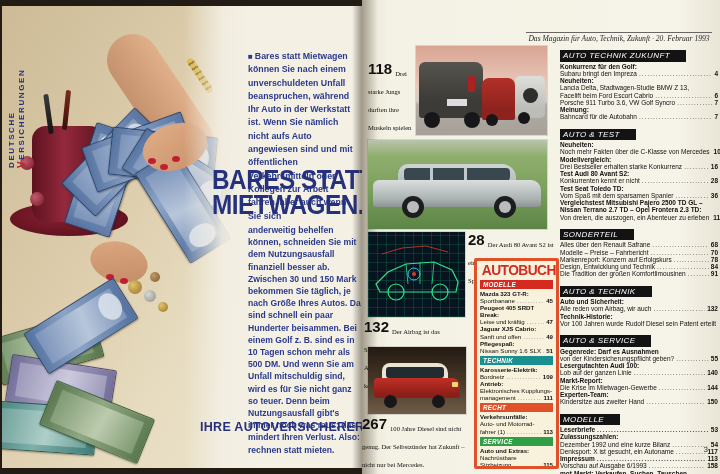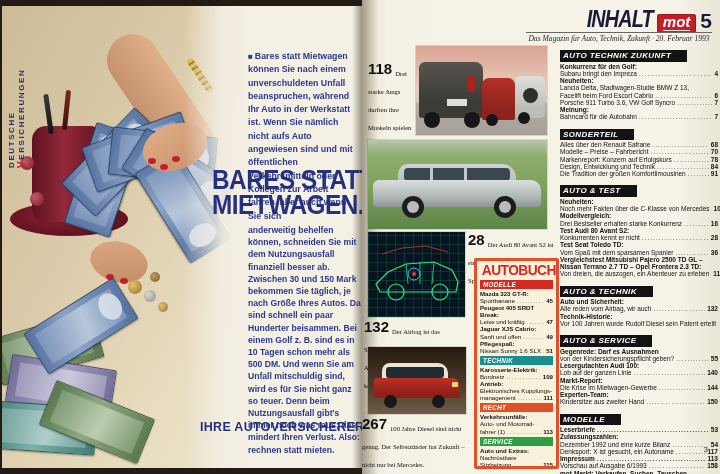--- a/index.html
+++ b/index.html
@@ -145,21 +145,21 @@
     text-align:center;transform:scaleX(.95);line-height:16px;}
   .ab-band{color:#fff;font-size:6.3px;font-weight:800;font-style:italic;
     padding:1px 0 1px 3px;margin:2px 0 1px 0;letter-spacing:.3px;}
   .a-row{font-size:6.1px;line-height:7.1px;color:#111;}
   .a-row.bold{font-weight:700;}
 
   
   #toc-column{left:198px;top:44px;width:158px;}
   .t-section{margin-bottom:2px;}
   .t-band{display:inline-block;background:#131313;color:#fff;font-size:8px;
-    font-weight:700;font-style:italic;letter-spacing:.4px;padding:1px 16px 1.5px 3px;
+    font-weight:400;font-style:italic;letter-spacing:.4px;padding:1px 16px 1.5px 3px;
     margin-bottom:1px;}
   .t-row{font-size:6.5px;line-height:7.25px;color:#101010;}
   .t-row.bold{font-weight:700;}
   .with-page{display:flex;align-items:baseline;}
   .with-page .txt{white-space:nowrap;}
   .leader{flex:1;overflow:hidden;white-space:nowrap;color:#444;letter-spacing:1px;
     margin:0 2px;}
   .pg{font-weight:700;}
 </style>
 </head>
@@ -248,28 +248,20 @@
   </div>
   <div class="abs ad-body">anderweitig behelfen können, schneiden Sie mit dem Nutzungsausfall finanziell besser ab. Zwischen 30 und 150 Mark bekommen Sie täglich, je nach Größe Ihres Autos. Da sind schnell ein paar Hunderter beisammen. Bei einem Golf z. B. sind es in 10 Tagen schon mehr als 500 DM. Und wenn Sie am Unfall mitschuldig sind, wird es für Sie nicht ganz so teuer. Denn beim Nutzungsausfall gibt's immer noch was raus; das mindert Ihren Verlust. Also: rechnen statt mieten.</div>
   <div class="abs ad-footer">IHRE AUTOVERSICHERER</div>
 
   <div class="abs fold-left"></div>
 </div>
 
 <div id="page-right" class="abs">
   <div class="abs fold-right"></div>
 
-  <div class="abs masthead">
-    <span class="inhalt">INHALT</span>
-    <span class="mot-box">
-      <span class="mot">mot</span>
-      <span class="mot-rule" style="display:block;"></span>
-    </span>
-    <span class="issue-num">5</span>
-  </div>
   <div class="abs tagline">Das Magazin für Auto, Technik, Zukunft · 20. Februar 1993</div>
 
   <div id="suv-photo" class="abs photo">
     <div class="abs suv-dark">
         <div class="tail"></div>
         <div class="plate"></div>
       </div>
     <div class="wheel" style="left:8px;top:66px;width:16px;height:16px;"></div>
     <div class="wheel" style="left:48px;top:66px;width:16px;height:16px;"></div>
     <div class="abs suv-red"></div>
@@ -408,61 +400,61 @@
           <span class="pg">6</span>
         </div><div class="t-row with-page">
           <span class="txt">Porsche 911 Turbo 3.6, VW Golf Syncro</span>
           <span class="leader">................................................................................</span>
           <span class="pg">7</span>
         </div><div class="t-row bold">Meinung:</div><div class="t-row with-page">
           <span class="txt">Bahncard für die Autobahn</span>
           <span class="leader">................................................................................</span>
           <span class="pg">7</span>
         </div></div>
-      <div class="t-section"><div class="t-band">SONDERTEIL</div><div class="t-row with-page">
-          <span class="txt">Alles über den Renault Safrane</span>
-          <span class="leader">................................................................................</span>
-          <span class="pg">68</span>
-        </div><div class="t-row with-page">
-          <span class="txt">Modelle – Preise – Fahrbericht</span>
-          <span class="leader">................................................................................</span>
-          <span class="pg">70</span>
-        </div><div class="t-row with-page">
-          <span class="txt">Markenreport: Konzern auf Erfolgskurs</span>
-          <span class="leader">................................................................................</span>
-          <span class="pg">78</span>
-        </div><div class="t-row with-page">
-          <span class="txt">Design, Entwicklung und Technik</span>
-          <span class="leader">................................................................................</span>
-          <span class="pg">84</span>
-        </div><div class="t-row with-page">
-          <span class="txt">Die Tradition der großen Komfortlimousinen</span>
-          <span class="leader">................................................................................</span>
-          <span class="pg">91</span>
-        </div></div>
       <div class="t-section"><div class="t-band">AUTO &amp; TEST</div><div class="t-row bold">Neuheiten:</div><div class="t-row with-page">
           <span class="txt">Noch mehr Fakten über die C-Klasse von Mercedes</span>
           <span class="leader">................................................................................</span>
           <span class="pg">10</span>
         </div><div class="t-row bold">Modellvergleich:</div><div class="t-row with-page">
           <span class="txt">Drei Bestseller erhalten starke Konkurrenz</span>
           <span class="leader">................................................................................</span>
           <span class="pg">16</span>
         </div><div class="t-row bold">Test Audi 80 Avant S2:</div><div class="t-row with-page">
           <span class="txt">Konkurrenten kennt er nicht</span>
           <span class="leader">................................................................................</span>
           <span class="pg">28</span>
         </div><div class="t-row bold">Test Seat Toledo TD:</div><div class="t-row with-page">
           <span class="txt">Vom Spaß mit dem sparsamen Spanier</span>
           <span class="leader">................................................................................</span>
           <span class="pg">36</span>
         </div><div class="t-row bold">Vergleichstest Mitsubishi Pajero 2500 TD GL –</div><div class="t-row bold">Nissan Terrano 2.7 TD – Opel Frontera 2.3 TD:</div><div class="t-row with-page">
           <span class="txt">Von dreien, die auszogen, ein Abenteuer zu erleben</span>
           <span class="leader">................................................................................</span>
           <span class="pg">118</span>
+        </div></div>
+      <div class="t-section"><div class="t-band">SONDERTEIL</div><div class="t-row with-page">
+          <span class="txt">Alles über den Renault Safrane</span>
+          <span class="leader">................................................................................</span>
+          <span class="pg">68</span>
+        </div><div class="t-row with-page">
+          <span class="txt">Modelle – Preise – Fahrbericht</span>
+          <span class="leader">................................................................................</span>
+          <span class="pg">70</span>
+        </div><div class="t-row with-page">
+          <span class="txt">Markenreport: Konzern auf Erfolgskurs</span>
+          <span class="leader">................................................................................</span>
+          <span class="pg">78</span>
+        </div><div class="t-row with-page">
+          <span class="txt">Design, Entwicklung und Technik</span>
+          <span class="leader">................................................................................</span>
+          <span class="pg">84</span>
+        </div><div class="t-row with-page">
+          <span class="txt">Die Tradition der großen Komfortlimousinen</span>
+          <span class="leader">................................................................................</span>
+          <span class="pg">91</span>
         </div></div>
       <div class="t-section"><div class="t-band">AUTO &amp; TECHNIK</div><div class="t-row bold">Auto und Sicherheit:</div><div class="t-row with-page">
           <span class="txt">Alle reden vom Airbag, wir auch</span>
           <span class="leader">................................................................................</span>
           <span class="pg">132</span>
         </div><div class="t-row bold">Technik-Historie:</div><div class="t-row with-page">
           <span class="txt">Vor 100 Jahren wurde Rudolf Diesel sein Patent erteilt</span>
           <span class="leader">................................................................................</span>
         </div></div>
       <div class="t-section"><div class="t-band">AUTO &amp; SERVICE</div><div class="t-row bold">Gegenrede: Darf es Ausnahmen</div><div class="t-row with-page">

